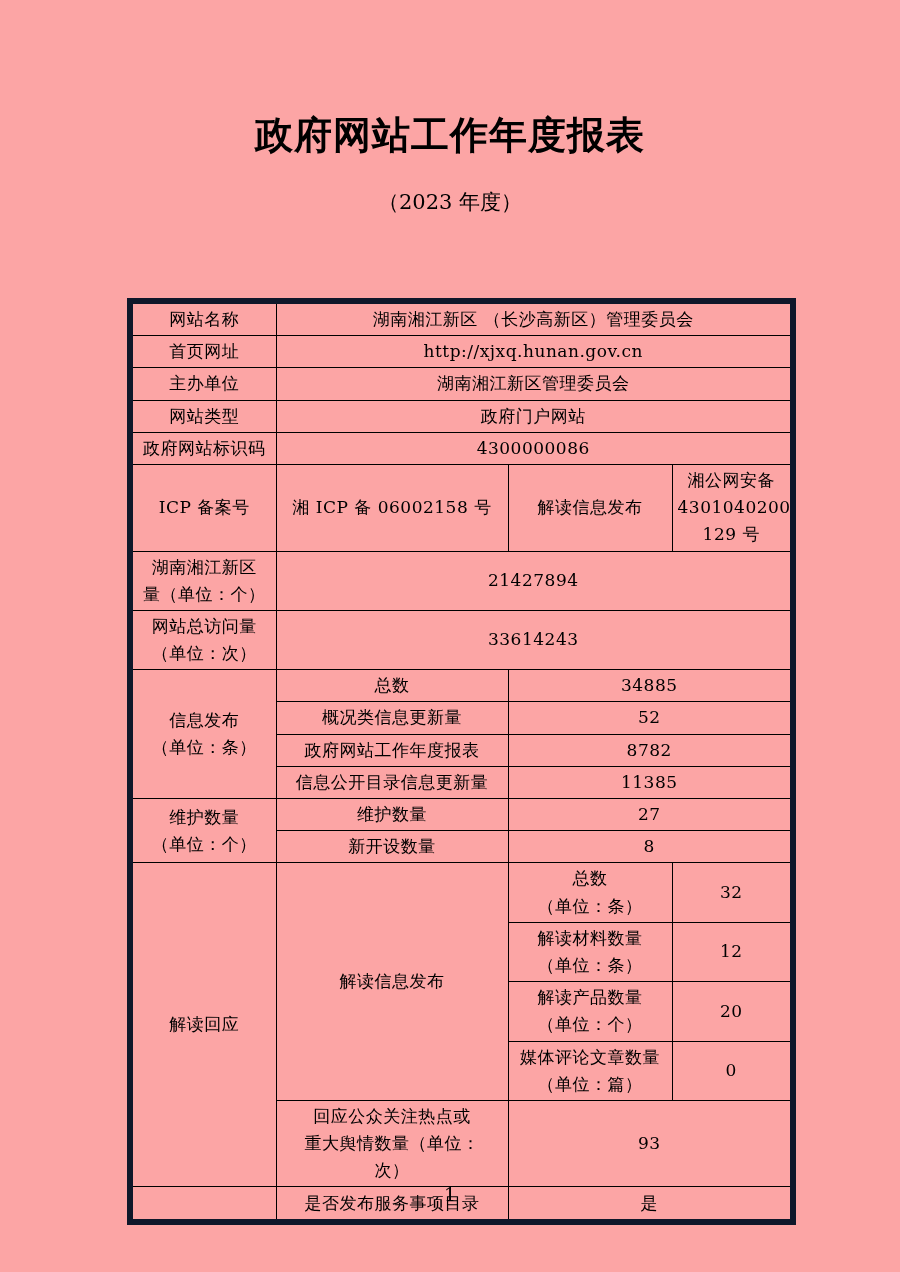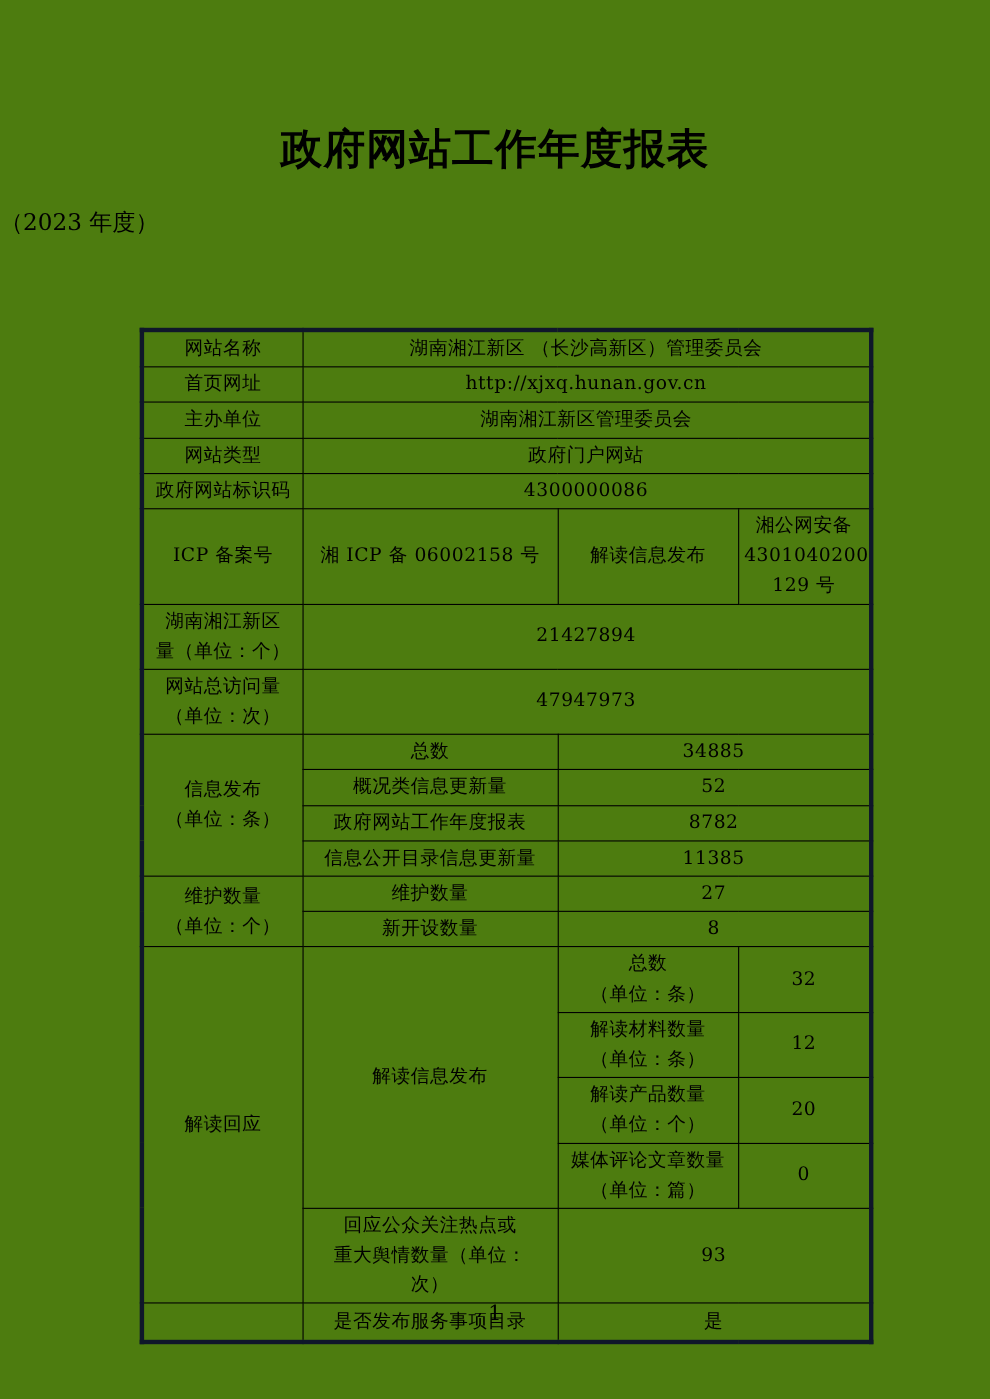--- a/index.html
+++ b/index.html
@@ -1,53 +1,53 @@
 <!DOCTYPE html>
 <html><head>
 <meta charset="utf-8">
 <style>
   html, body { margin: 0; padding: 0; background: #ffffff; }
   .page {
     position: relative;
     width: 900px;
     height: 1272px;
-    background: #4d7c0f;
+    background: #fca5a5;
     color: #000;
     font-family: "DejaVu Serif", serif;
     overflow: hidden;
   }
   .doc-title {
     position: absolute;
     top: 110px; left: 0; width: 100%;
     text-align: center;
     font-family: "DejaVu Sans", sans-serif;
     font-weight: bold;
     font-size: 38px;
     letter-spacing: 1px;
   }
   .doc-subtitle {
     position: absolute;
     top: 188px; left: 0; width: 100%;
-    text-align: left;
+    text-align: center;
     font-size: 21px;
   }
   .reporting-unit {
     position: absolute;
     top: 268px; left: 127px;
     font-weight: bold;
     font-size: 18px;
     letter-spacing: 0.5px;
   }
   table.report {
     position: absolute;
     top: 298px; left: 127px;
     width: 663px;
     border-collapse: collapse;
     table-layout: fixed;
-    border: 4px solid #0f172a;
+    border: 6px solid #0f172a;
   }
   table.report td {
     border: 1px solid #000;
     text-align: center;
     vertical-align: middle;
     font-size: 17px;
     line-height: 1.6;
     padding: 2px 5px;
     white-space: pre-line;
     letter-spacing: 0.5px;
@@ -112,21 +112,21 @@
 129 号</td>
       </tr>
       <tr class="h56">
         <td>湖南湘江新区
 量（单位：个）</td>
         <td colspan="3">21427894</td>
       </tr>
       <tr class="h56">
         <td>网站总访问量
 （单位：次）</td>
-        <td colspan="3">47947973</td>
+        <td colspan="3">33614243</td>
       </tr>
       <tr class="h31">
         <td rowspan="4">信息发布
 （单位：条）</td>
         <td>总数</td>
         <td colspan="2">34885</td>
       </tr>
       <tr class="h30">
         <td>概况类信息更新量</td>
         <td colspan="2">52</td>

